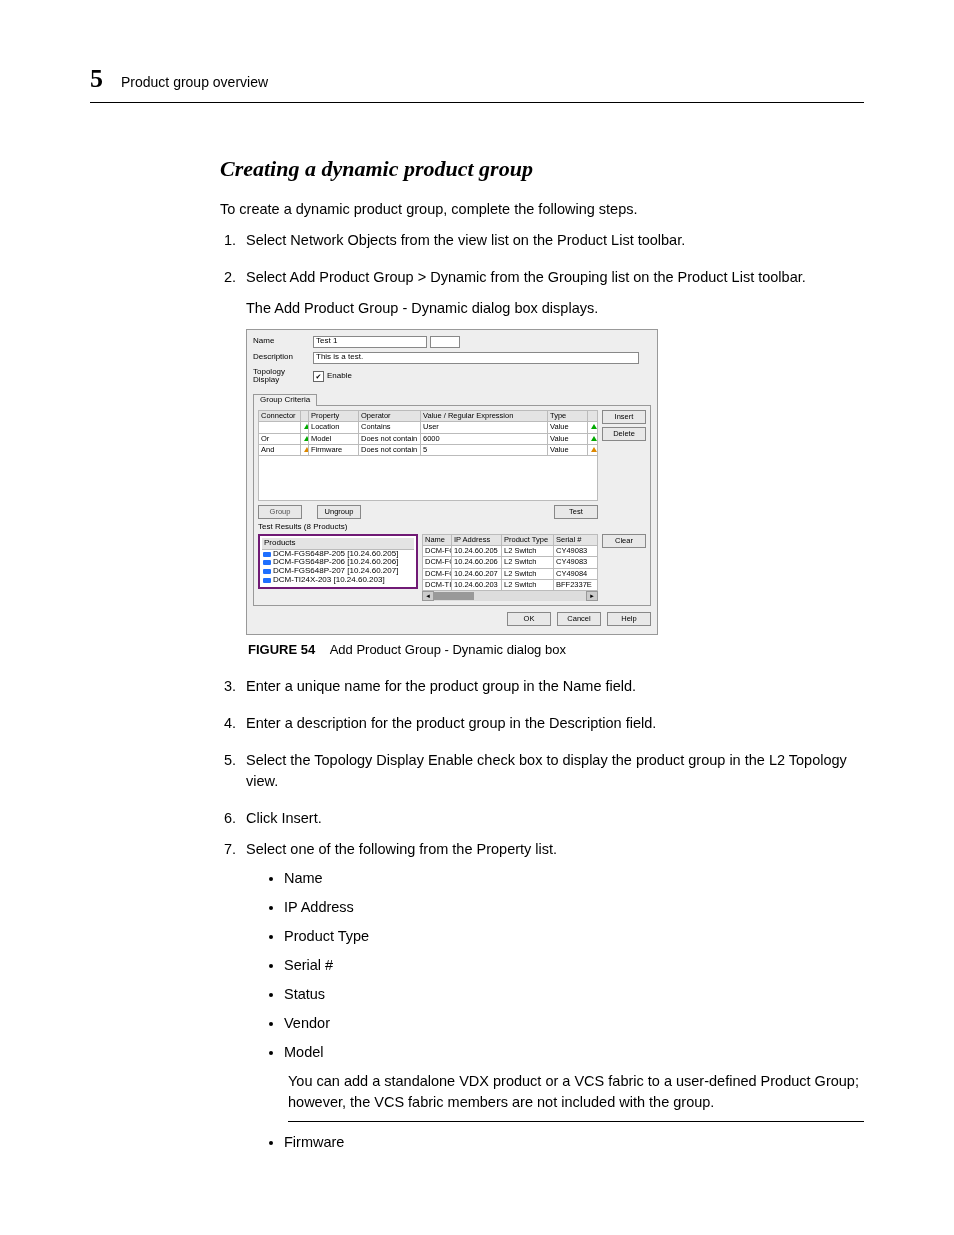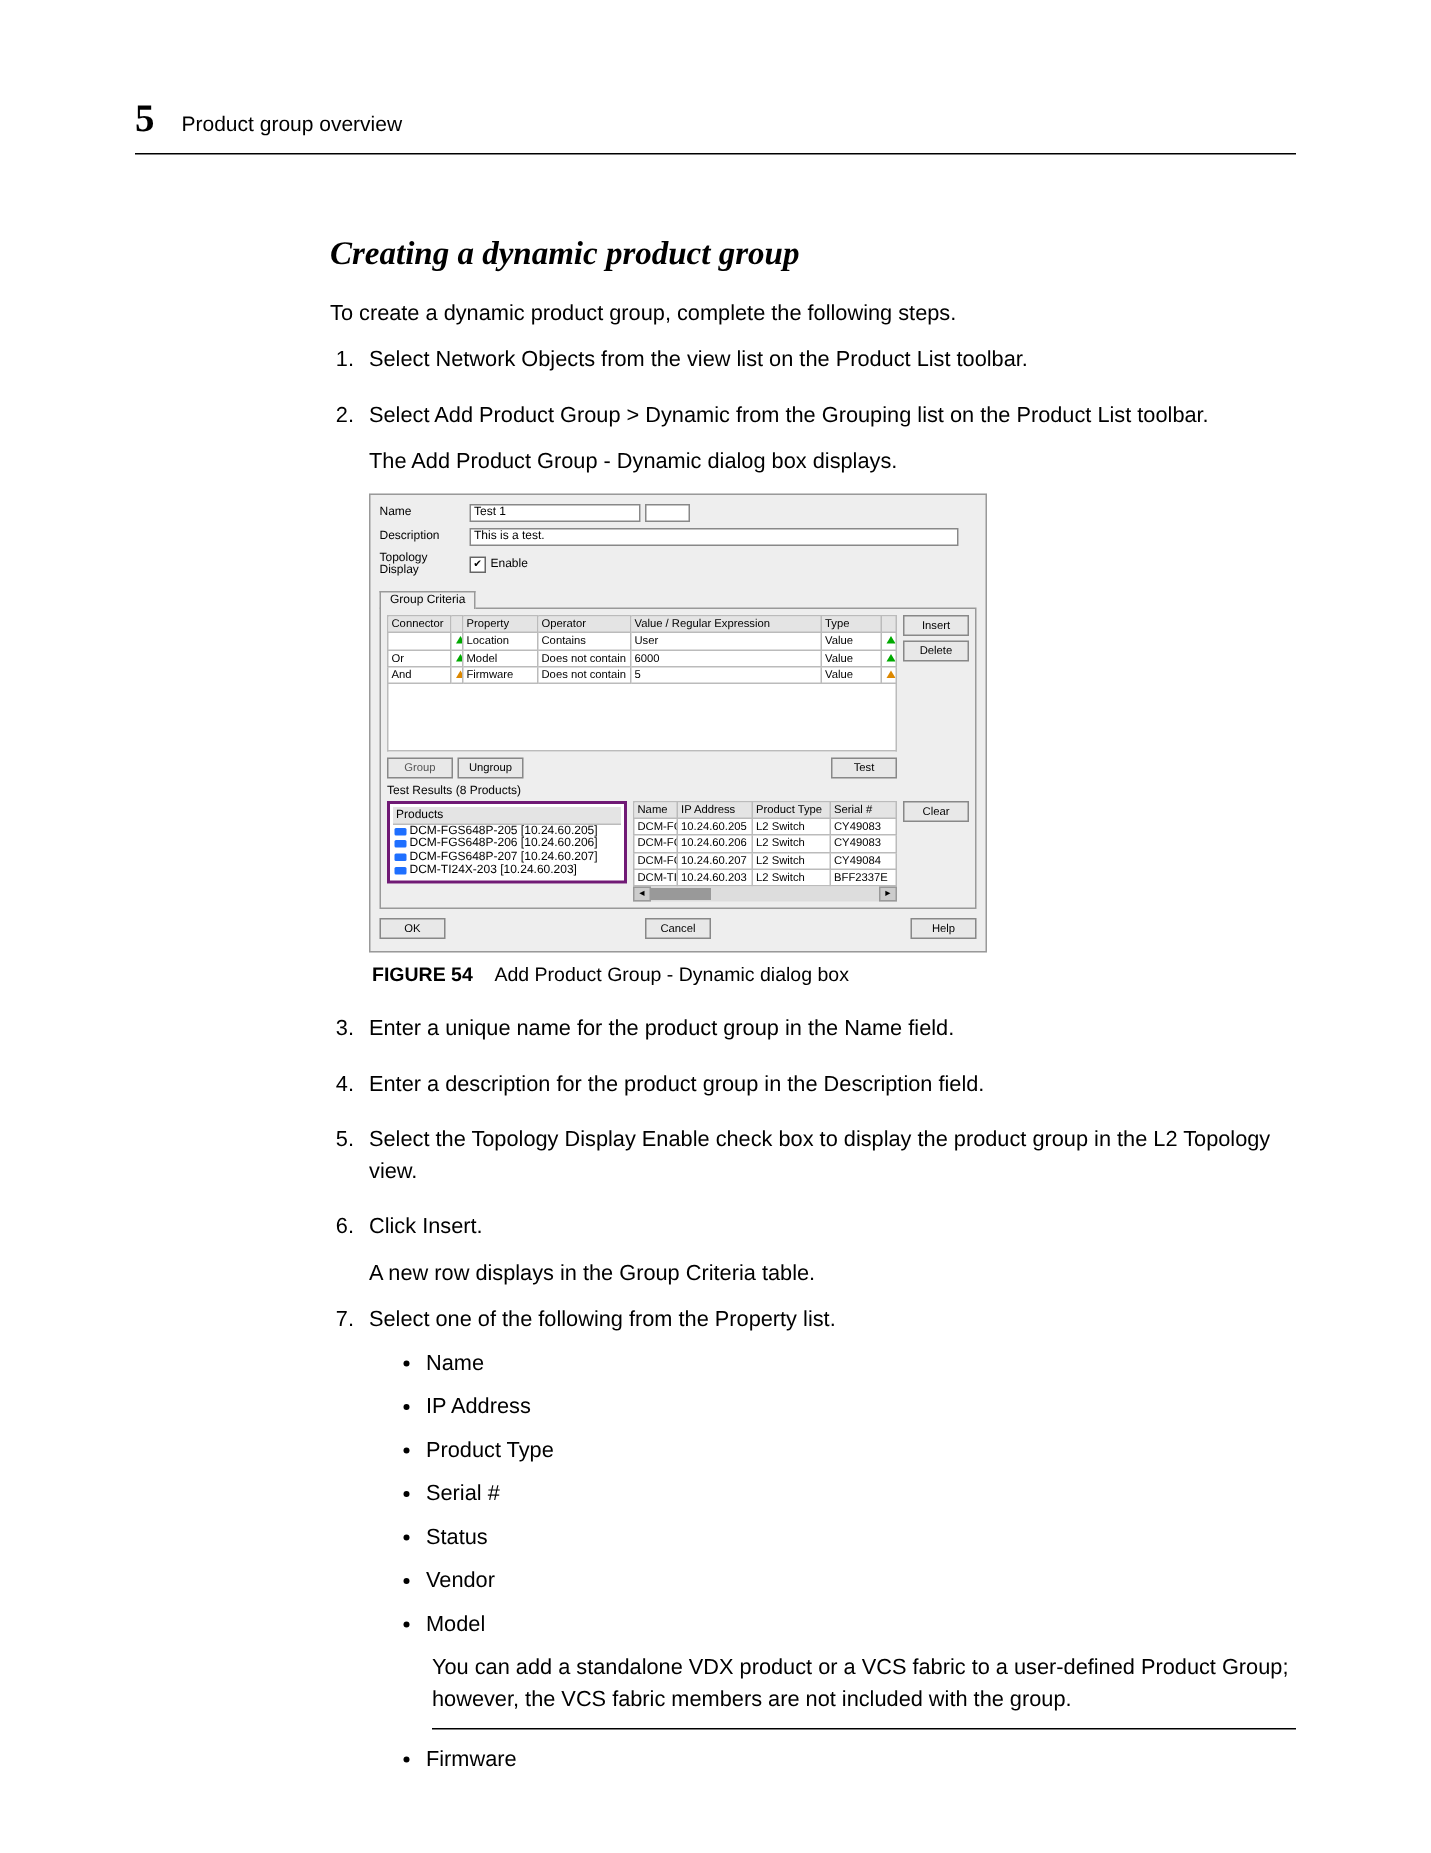--- a/index.html
+++ b/index.html
@@ -155,21 +155,21 @@
   .row2 { display: flex; align-items: flex-start; }
   .ghdr { color: #555; }
   .testres { margin: 4px 0 2px 0; }
   .tree {
     background: #fff;
     border: 2px solid #701a75;
     padding: 2px 2px;
   }
   .tree-row { display: flex; align-items: center; gap: 2px; padding: 0 1px; }
   .dev-icon { width: 8px; height: 5px; background: #1e6fff; border-radius: 1px; }
-  .footer-btns { display: flex; gap: 17px; justify-content: space-between; margin-top: 6px; }
+  .footer-btns { display: flex; gap: 6px; justify-content: flex-end; margin-top: 6px; }
   .tri { display:inline-block; width:0; height:0; border-left:3px solid transparent; border-right:3px solid transparent; border-bottom:5px solid #0a0; margin-left:1px; }
   .tri.r { border-bottom-color:#d80; }
   .chk { width:9px; height:9px; border:1px solid #666; background:#fff; display:inline-flex; align-items:center; justify-content:center; font-size:7px; line-height:1; }
   .scroll-track { background:#ddd; height:10px; display:flex; align-items:center; }
   .scroll-thumb { background:#999; height:8px; width:40px; }
   .scroll-arrow { width:10px; background:#ccc; border:1px solid #999; height:8px; display:flex; align-items:center; justify-content:center; font-size:7px; }
 </style>
 </head>
 <body>
 
@@ -264,21 +264,21 @@
                         <td><span class="tri r"></span></td>
                     <td>Firmware</td>
                         <td>Does not contain</td>
                     <td>5</td>
                         <td>Value</td>
                         <td><span class="tri r"></span></td>
                   </tr>
                 </tbody>
                   </table>
                 <div style="background:#fff;border:1px solid #bbb;border-top:none;height:44px"></div>
-                <div style="display:flex;gap:3px;margin-top:4px">
+                <div style="display:flex;gap:15px;margin-top:4px">
                   <span class="wbtn ghdr">Group</span>
                   <span class="wbtn">Ungroup</span>
                   <span style="flex:1"></span>
                   <span class="wbtn">Test</span>
                 </div>
               </div>
               <div class="btncol">
                 <span class="wbtn">Insert</span>
                 <span class="wbtn">Delete</span>
               </div>
@@ -381,23 +381,20 @@
       <li class="sp">
         <span>Enter a description for the product group in the </span><b>Description</b><span> field.</span>
       </li>
 
       <li class="sp">
         <span>Select the </span><b>Topology Display Enable</b><span> check box to display the product group in the L2 Topology view.</span>
       </li>
 
       <li>
         <span>Click </span><b>Insert</b><span>.</span>
-        <p class="sub">
-          <span>A new row displays in the </span><b>Group Criteria</b><span> table.</span>
-        </p>
       </li>
 
       <li>
         <span>Select one of the following from the </span><b>Property</b><span> list.</span>
         <ul class="bul">
           <li>Name</li>
           <li>IP Address</li>
           <li>Product Type</li>
           <li>Serial #</li>
           <li>Status</li>

